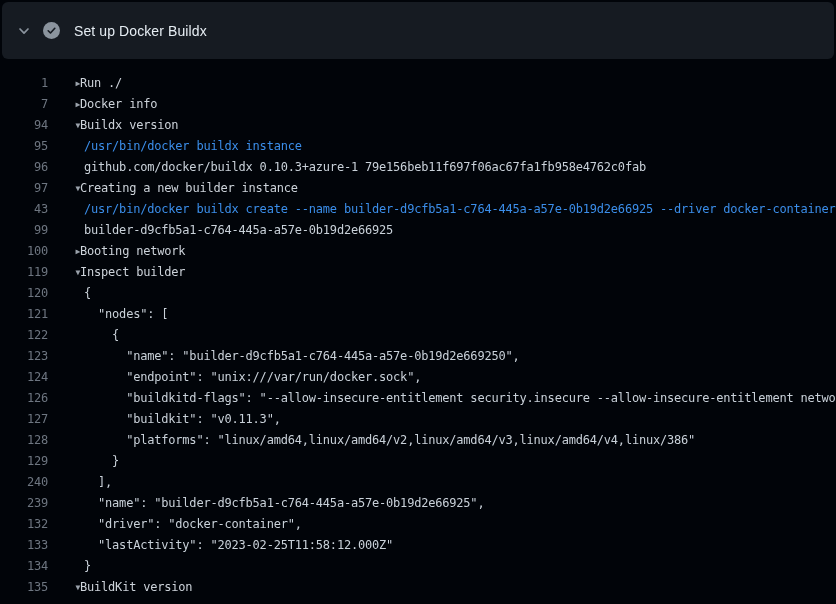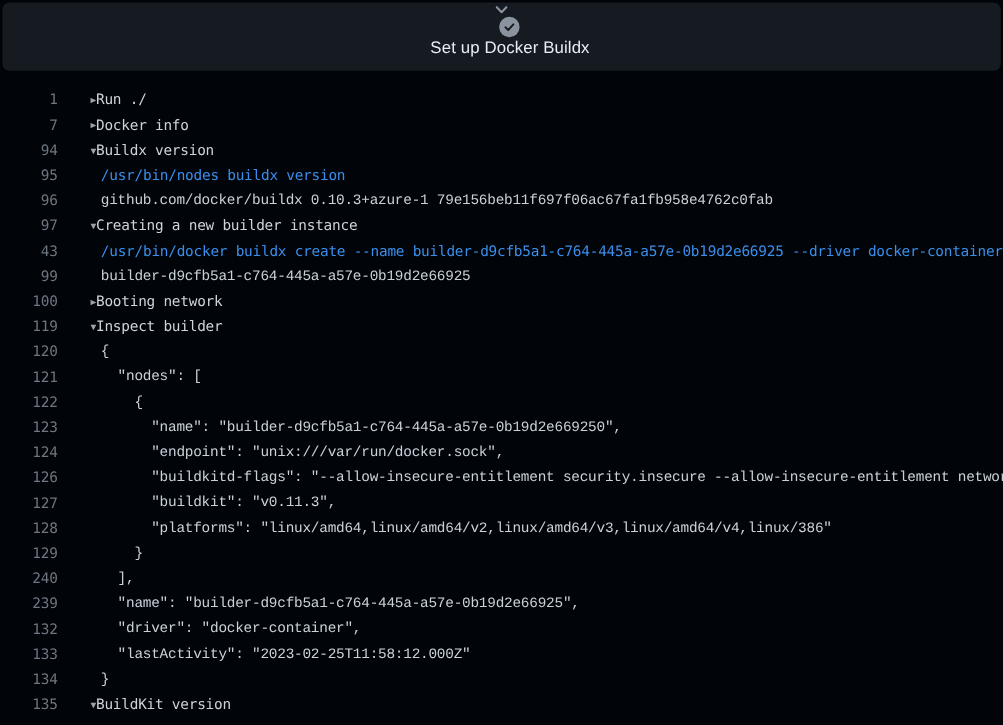--- a/index.html
+++ b/index.html
@@ -12,21 +12,20 @@
   
   .step-header {
     margin: 2px 2px 0 2px;
     height: 57px;
     background: var(--bar-bg, #161b22);
     border-radius: 6px;
     display: flex;
     align-items: center;
     padding: 0 16px;
     cursor: pointer;
-    flex-direction: column;
   }
   .chev { width: 12px; height: 12px; display: block; }
   .status-circle {
     margin-left: 13px;
     width: 17px; height: 17px;
     border-radius: 50%;
     background: var(--circle-bg, #8b949e);
     display: flex; align-items: center; justify-content: center;
     flex-shrink: 0;
   }
@@ -63,42 +62,42 @@
     display: inline-block;
     width: 14px;
     font-size: 8px;
     vertical-align: 1px;
     color: var(--arrow-fg, #8b949e);
   }
   .group-label { color: var(--label-fg, #cdd3da); }
   .group-row .content { cursor: pointer; text-align: right; }
   .plain .content { padding-left: 18px; }
   .cmd { color: var(--cmd-fg, #3b8eea); }
-  .out { color: var(--out-fg, #c9d1d9); font-family: Liberation Mono, monospace; }
+  .out { color: var(--out-fg, #c9d1d9); }
 </style>
 </head>
 <body>
 
 <div class="step-header">
   <svg class="chev" viewBox="0 0 12 12">
     <path d="M2 4 L6 8.2 L10 4" fill="none" stroke="#8b949e" stroke-width="1.7" stroke-linecap="round" stroke-linejoin="round"></path>
   </svg>
   <span class="status-circle">
     <svg width="11" height="11" viewBox="0 0 12 12">
       <path d="M2.4 6.3 L4.9 8.7 L9.6 3.6" fill="none" stroke="#161b22" stroke-width="1.8" stroke-linecap="round" stroke-linejoin="round"></path>
     </svg>
   </span>
   <span class="step-title">Set up Docker Buildx</span>
 </div>
 
 <div class="log" id="log">
     <div class="log-row group-row"><span class="gutter">1</span><span class="content"><span class="arrow">▶</span><span class="group-label">Run ./</span></span></div>
     <div class="log-row group-row"><span class="gutter">7</span><span class="content"><span class="arrow">▶</span><span class="group-label">Docker info</span></span></div>
     <div class="log-row group-row"><span class="gutter">94</span><span class="content"><span class="arrow">▼</span><span class="group-label">Buildx version</span></span></div>
-    <div class="log-row plain"><span class="gutter">95</span><span class="content cmd">/usr/bin/nodes buildx version</span></div>
+    <div class="log-row plain"><span class="gutter">95</span><span class="content cmd">/usr/bin/docker buildx instance</span></div>
     <div class="log-row plain"><span class="gutter">96</span><span class="content out">github.com/docker/buildx 0.10.3+azure-1 79e156beb11f697f06ac67fa1fb958e4762c0fab</span></div>
     <div class="log-row group-row"><span class="gutter">97</span><span class="content"><span class="arrow">▼</span><span class="group-label">Creating a new builder instance</span></span></div>
     <div class="log-row plain"><span class="gutter">43</span><span class="content cmd">/usr/bin/docker buildx create --name builder-d9cfb5a1-c764-445a-a57e-0b19d2e66925 --driver docker-container</span></div>
     <div class="log-row plain"><span class="gutter">99</span><span class="content out">builder-d9cfb5a1-c764-445a-a57e-0b19d2e66925</span></div>
     <div class="log-row group-row"><span class="gutter">100</span><span class="content"><span class="arrow">▶</span><span class="group-label">Booting network</span></span></div>
     <div class="log-row group-row"><span class="gutter">119</span><span class="content"><span class="arrow">▼</span><span class="group-label">Inspect builder</span></span></div>
     <div class="log-row plain"><span class="gutter">120</span><span class="content out">{</span></div>
     <div class="log-row plain"><span class="gutter">121</span><span class="content out">  "nodes": [</span></div>
     <div class="log-row plain"><span class="gutter">122</span><span class="content out">    {</span></div>
     <div class="log-row plain"><span class="gutter">123</span><span class="content out">      "name": "builder-d9cfb5a1-c764-445a-a57e-0b19d2e669250",</span></div>

